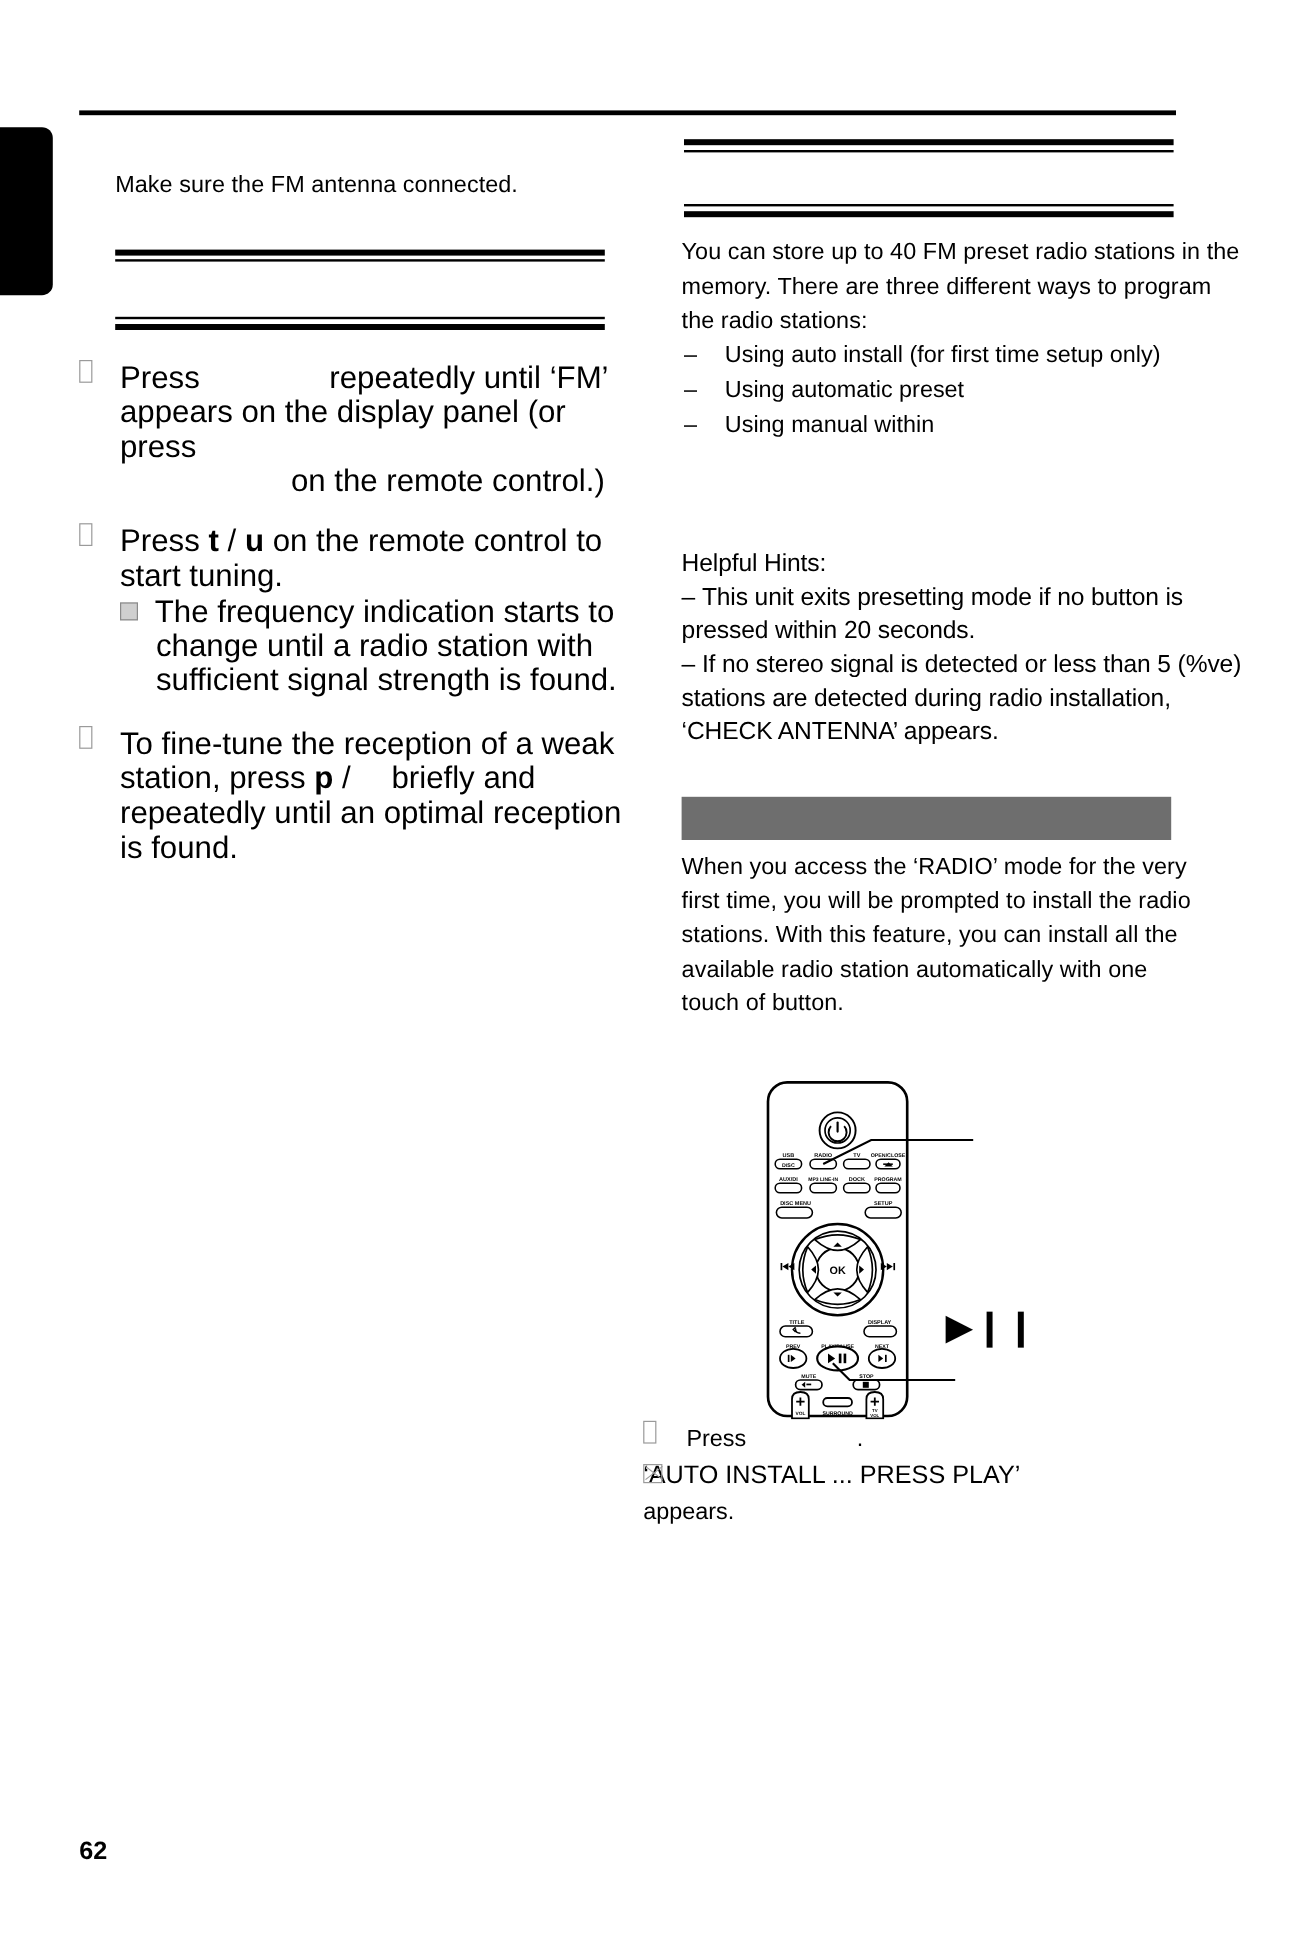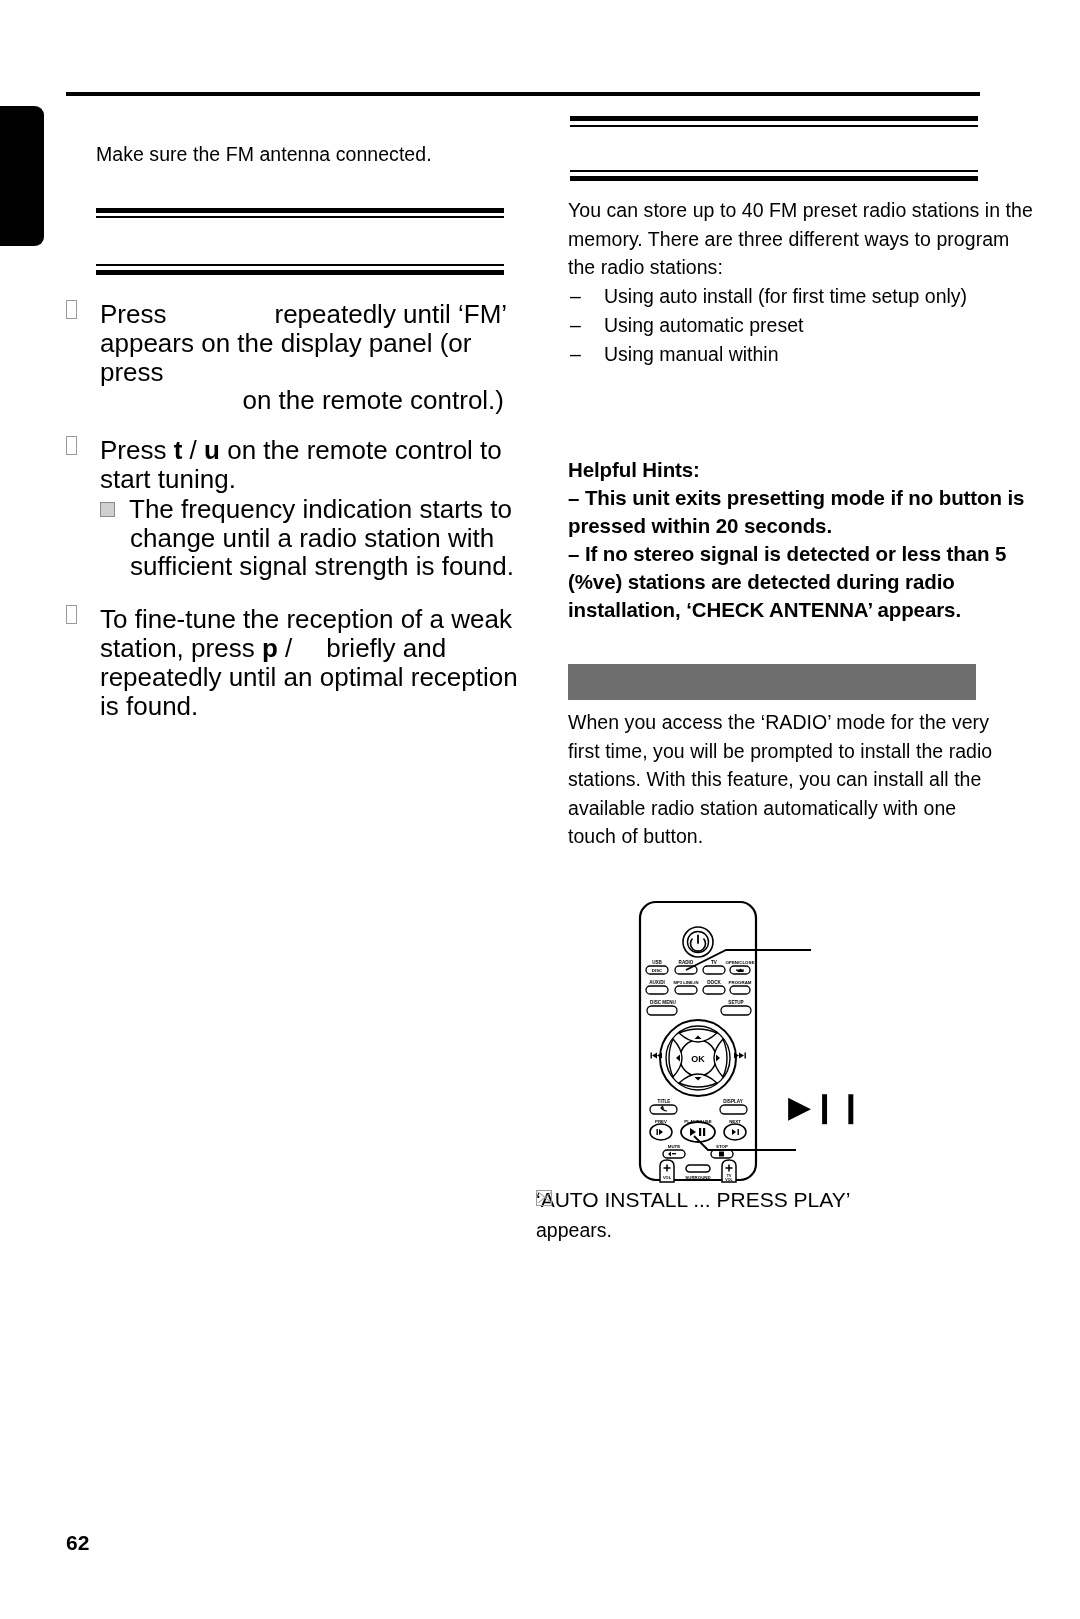--- a/index.html
+++ b/index.html
@@ -88,21 +88,21 @@
     position:relative; padding-left:36px;
     font-size:19.5px; line-height:29px;
   }
   .dashlist li .dash{
     position:absolute; left:2px; top:0;
   }
 
   .hints{
     position:absolute; left:568px; top:456px; width:478px;
   }
-  .hints .hl{ display:block;font-weight:bold; }
+  .hints .hl{ display:block; }
 
   .gray-bar{
     position:absolute; left:568px; top:664px;
     width:408px; height:36px;
     background:#6e6e6e;
   }
 
   .rc-body{
     position:absolute; left:568px; top:708px; width:430px;
   }
@@ -350,20 +350,24 @@
 
   <path d="M50 72 L90 52 L175 52" fill="none" stroke="#000" stroke-width="1.8"></path>
 
   <path d="M58 238 L72 252 L160 252" fill="none" stroke="#000" stroke-width="1.8"></path>
 </svg>
 </div>
 
 <div class="playpause-glyph">▶❙❙</div>
 
 <div class="press-block">
+  <div class="pb-row">
+    <span class="pb-marker missing-box"></span>
+    <span>Press</span><span class="gap-press"></span><span>.</span>
+  </div>
   <div class="pb-sub">
     <span class="xbox"></span>
     <span>‘AUTO INSTALL ... PRESS PLAY’</span>
   </div>
   <div style="font-size:19.5px;line-height:30px;">appears.</div>
 </div>
 
 <div class="page-num">62</div>
 
 </body></html>

